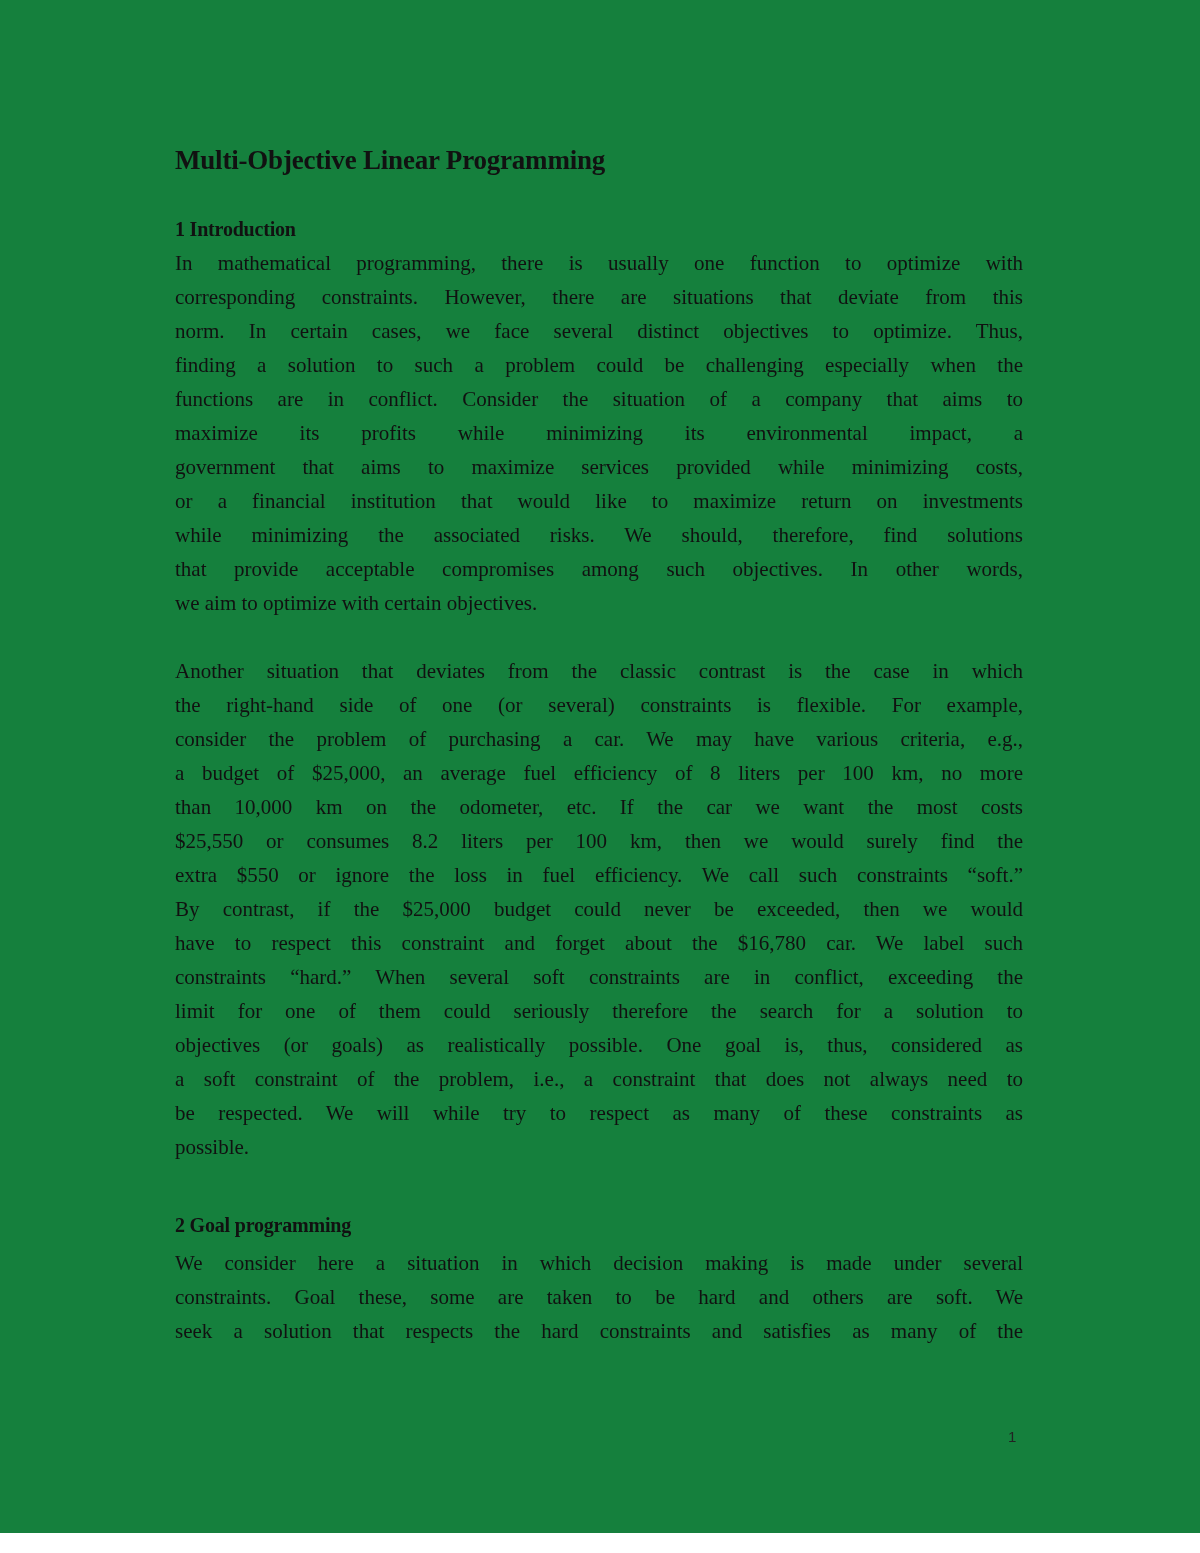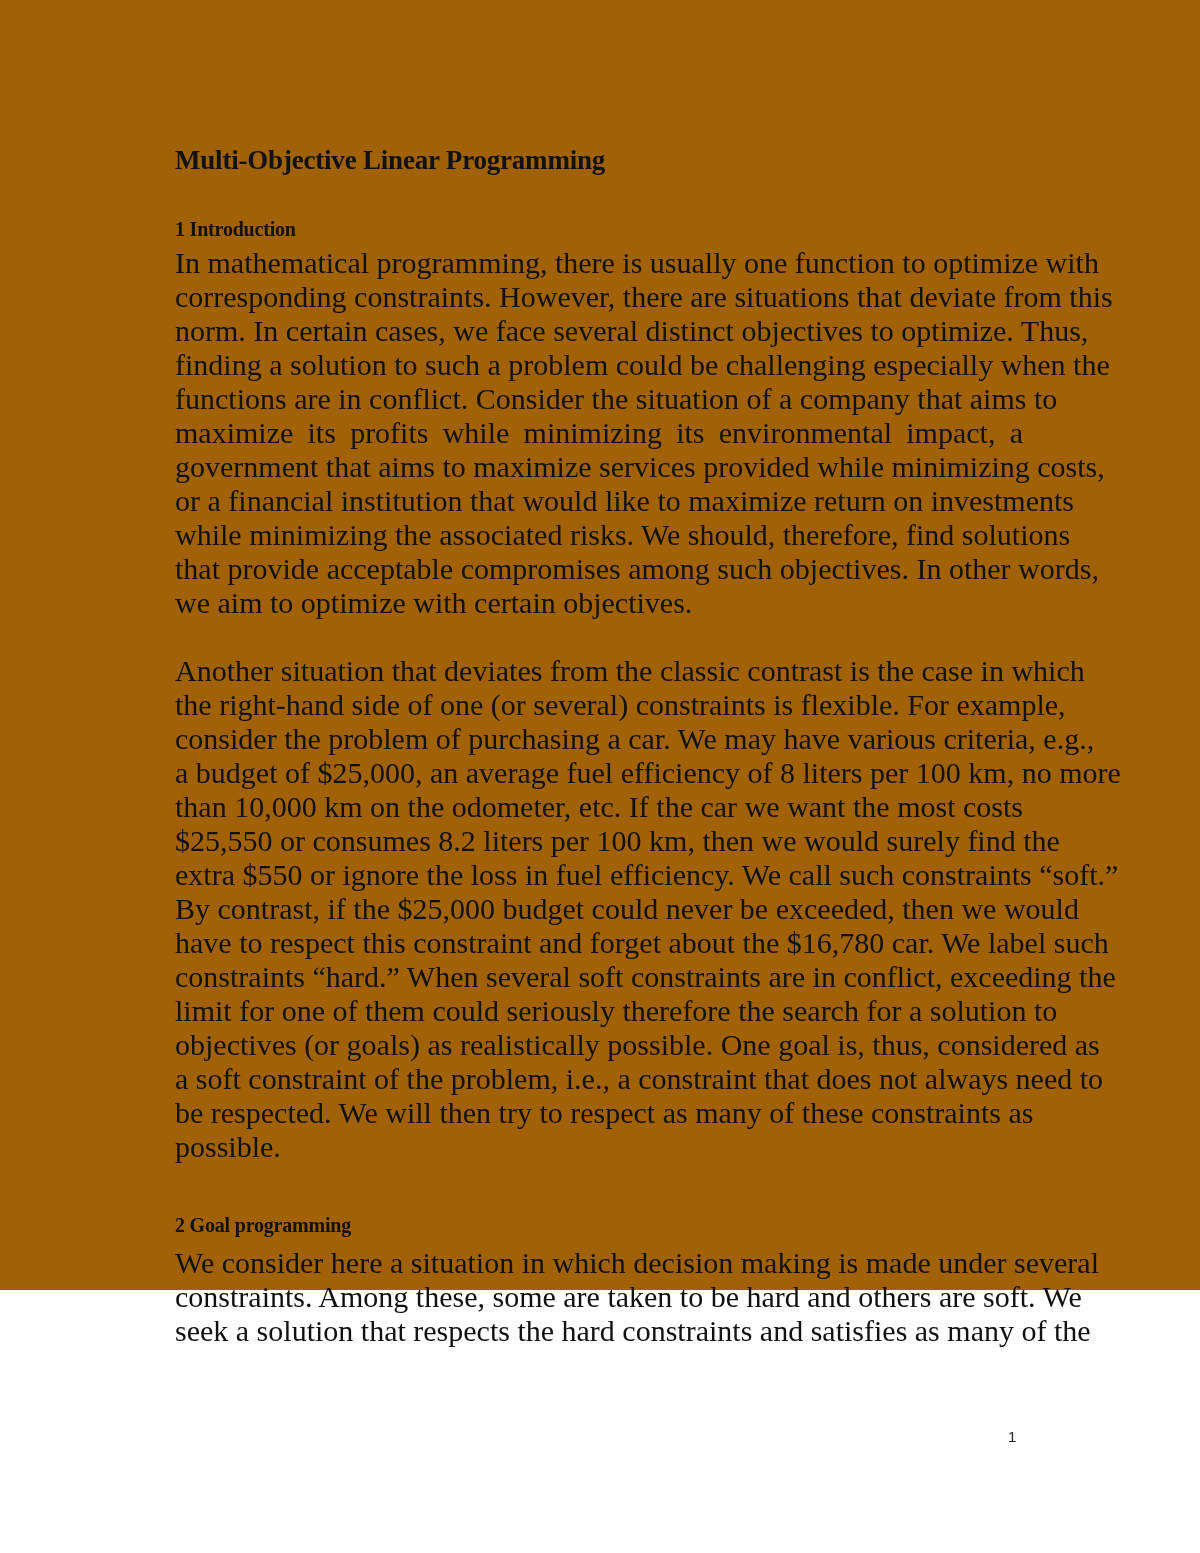--- a/index.html
+++ b/index.html
@@ -12,22 +12,22 @@
       height: 1553px;
       position: relative;
       overflow: hidden;
       font-family: "Liberation Serif", "DejaVu Serif", serif;
       color: #111111;
     }
     .page {
       position: absolute;
       left: 0; top: 0;
       width: 1200px;
-      height: 1290px;
-      background: #a16207;
+      height: 1533px;
+      background: #15803d;
     }
     .content {
       position: absolute;
       left: 175px;
       top: 140px;
       width: 848px;
     }
     .doc-title {
       font-weight: bold;
       font-size: 27px;
@@ -41,21 +41,21 @@
       line-height: 34px;
       margin: 0;
       letter-spacing: -0.2px;
     }
     .section-heading.sec2 {
       margin-top: 44px;
       margin-bottom: 4px;
     }
     .paragraph {
       margin: 0;
-      font-size: 30px;
+      font-size: 21px;
       line-height: 34px;
     }
     .paragraph + .paragraph {
       margin-top: 34px;
     }
     .line {
       display: block;
       text-align: justify;
       text-align-last: justify;
       white-space: nowrap;
@@ -106,31 +106,31 @@
         <span class="line">a budget of $25,000, an average fuel efficiency of 8 liters per 100 km, no more</span>
         <span class="line">than 10,000 km on the odometer, etc. If the car we want the most costs</span>
         <span class="line">$25,550 or consumes 8.2 liters per 100 km, then we would surely find the</span>
         <span class="line">extra $550 or ignore the loss in fuel efficiency. We call such constraints “soft.”</span>
         <span class="line">By contrast, if the $25,000 budget could never be exceeded, then we would</span>
         <span class="line">have to respect this constraint and forget about the $16,780 car. We label such</span>
         <span class="line">constraints “hard.” When several soft constraints are in conflict, exceeding the</span>
         <span class="line">limit for one of them could seriously therefore the search for a solution to</span>
         <span class="line">objectives (or goals) as realistically possible. One goal is, thus, considered as</span>
         <span class="line">a soft constraint of the problem, i.e., a constraint that does not always need to</span>
-        <span class="line">be respected. We will then try to respect as many of these constraints as</span>
+        <span class="line">be respected. We will while try to respect as many of these constraints as</span>
         <span class="line last">possible.</span>
       </p>
     </section>
 
     <section>
       <h2 class="section-heading sec2">2 Goal programming</h2>
 
       <p class="paragraph">
         <span class="line">We consider here a situation in which decision making is made under several</span>
-        <span class="line">constraints. Among these, some are taken to be hard and others are soft. We</span>
+        <span class="line">constraints. Goal these, some are taken to be hard and others are soft. We</span>
         <span class="line">seek a solution that respects the hard constraints and satisfies as many of the</span>
       </p>
     </section>
 
   </div>
 
   <div class="page-number">1</div>
 </div>
 
 </body></html>

